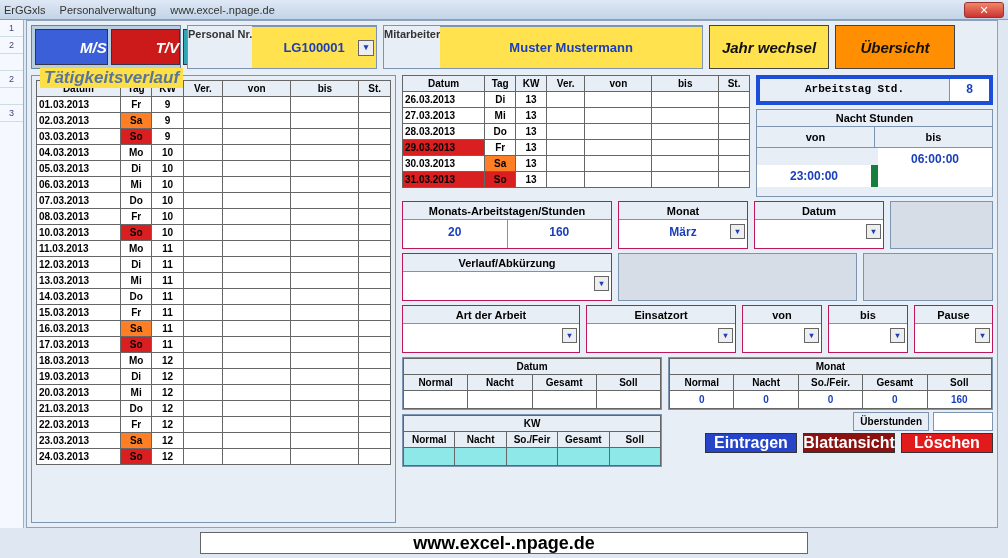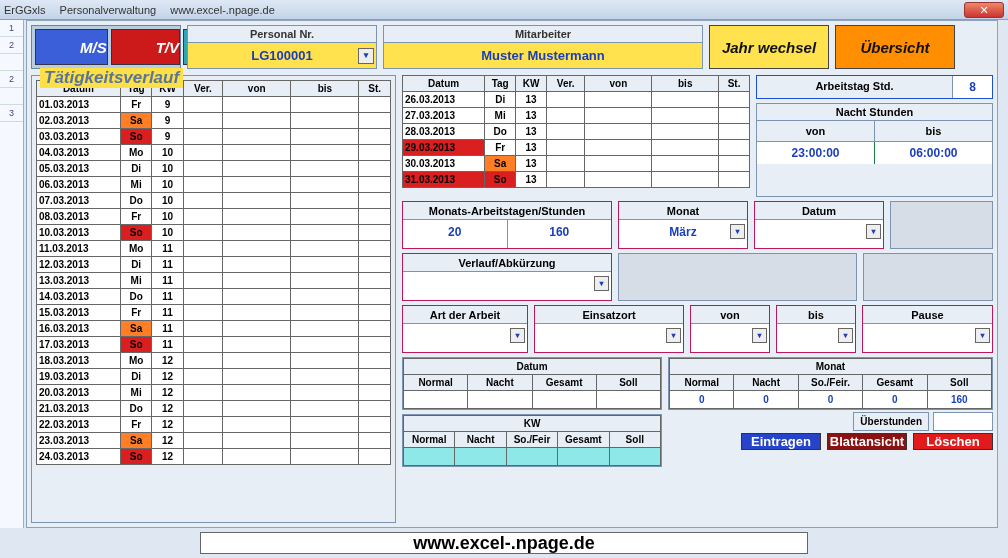--- a/index.html
+++ b/index.html
@@ -9,21 +9,21 @@
   .titlebar .t { margin-right: 14px; }
   .titlebar .spacer { flex:1; }
   .titlebar .closebtn { width: 40px; height: 16px; background: linear-gradient(#e86,#c33); color:#fff; text-align:center; border:1px solid #933; border-radius:3px; line-height:14px; font-size:11px;}
   .content { position: absolute; top:20px; left:26px; right:10px; bottom:30px; background:#e8eef6; border:1px solid #8fa3b8; padding:4px; }
   .toprow { display:flex; gap:6px; align-items:stretch; height:44px; }
   .modebox { width:150px; background:#b8cde0; border:1px solid #6a84a0; display:flex; gap:3px; padding:3px; }
   .modebtn { flex:1; display:flex; align-items:center; justify-content:center; font-weight:bold; font-style:italic; color:#fff; font-size:15px; border:1px solid #334;padding-left:44px; }
   .modebtn.blue { background:#3a5fd9; }
   .modebtn.red { background:#cc1a1a; }
   .modebtn.cyan { background:#2fa6b5; }
-  .headbox { border:1px solid #7c94af; background:#e8eef6; display:flex; flex-direction:column; }
+  .headbox { border:1px solid #7c94af; background:#e8eef6; display:flex; flex-direction:row; }
   .headlabel { background:#e8eef6; text-align:center; font-weight:bold; font-size:11px; padding:2px 0; color:#333; }
   .headval { flex:1; background:#ffe24d; border-top:1px solid #7c94af; display:flex; align-items:center; justify-content:center; font-weight:bold; color:#1a3fbb; font-size:13px; position:relative; }
   .headval .dropdown { position:absolute; right:2px; width:16px; height:16px; background:#eee; border:1px solid #666; text-align:center; line-height:12px; font-size:9px;}
   .personalnr { width:190px; }
   .mitarbeiter { width:320px; }
   .bigbtn { display:flex; align-items:center; justify-content:center; font-weight:bold; font-style:italic; font-size:15px; border:1px solid #444; }
   .bigbtn.yellow { background:#ffe24d; color:#111; }
   .bigbtn.orange { background:#ff8f00; color:#111; }
   .jahr { width:120px; }
   .ueber { width:120px; }
@@ -39,31 +39,31 @@
   .timetable .kw { width:22px; font-weight:bold;}
   .tag-sa { background:#ff7f27 !important; color:#000; }
   .tag-so { background:#d91f1f !important; color:#000; }
   .date-red { background:#d91f1f !important; color:#000; font-weight:bold;}
   .timetable col.c-date{width:64px} col.c-tag{width:24px} col.c-kw{width:24px} col.c-ver{width:30px} col.c-von{width:52px} col.c-bis{width:52px} col.c-st{width:24px}
   
   .rightcol { flex:1; display:flex; flex-direction:column; gap:4px; }
   .rt-row1 { display:flex; gap:6px; height:122px;}
   .table2wrap { width:348px;}
   .statspanel { flex:1; display:flex; flex-direction:column; gap:4px;}
-  .statrow { display:flex; border:1px solid #1d4ed8; }
+  .statrow { display:flex; border:4px solid #1d4ed8;font-family:Liberation Mono, monospace; }
   .statrow .lab { flex:1; text-align:center; font-weight:bold; font-size:11px; padding:4px 2px; background:#e8eef6;}
   .statrow .val { width:40px; text-align:center;font-weight:bold;color:#1a3fbb;font-size:12px;background:#fff;border-left:1px solid #7c94af;padding:4px 0;}
   .nachtbox { border:1px solid #7c94af; flex:1; display:flex; flex-direction:column;}
   .nachtbox .title { text-align:center;font-weight:bold;font-size:11px;padding:2px 0;background:#e8eef6;border-bottom:1px solid #7c94af;}
   .nachtbox .subrow { display:flex; }
   .nachtbox .subrow > div { flex:1; text-align:center;font-weight:bold;font-size:11px;padding:4px 0; }
   .nachtbox .subrow.h > div { background:#e8eef6; border-bottom:1px solid #7c94af;}
   .nachtbox .subrow.h > div:first-child{border-right:1px solid #7c94af;}
   .nachtbox .subrow.v > div { color:#1a3fbb; font-size:12px; background:#fff;}
-  .nachtbox .subrow.v > div:first-child{border-right:1px solid #15803d;}
+  .nachtbox .subrow.v > div:first-child{border-right:7px solid #15803d;margin-top:17px;}
   
   .rt-row2 { display:flex; gap:6px; height:48px;}
   .labbox { border:1px solid #be185d; display:flex; flex-direction:column;justify-content:center;}
   .labbox .h { text-align:center; font-weight:bold; font-size:11px; height:18px; line-height:18px; background:#e8eef6; border-bottom:1px solid #7c94af;}
   .labbox .v { flex:1; display:flex;}
   .labbox .v > div { flex:1; text-align:center; font-weight:bold; font-size:12px; color:#1a3fbb; background:#fff; line-height:24px;}
   .labbox .v > div + div { border-left:1px solid #7c94af;}
   .labbox .v .combo { position:relative; background:#fff;}
   .combo .drop { position:absolute; right:2px; top:4px; width:15px;height:15px;border:1px solid #666;background:#eee;font-size:8px;line-height:13px;}
   
@@ -74,21 +74,21 @@
   .rt-row5 { display:flex; gap:6px; height:76px;}
   .rt-row5 .summarybox { border:1px solid #7c94af;}
   .summarytable { border-collapse:collapse; width:100%; table-layout:fixed;}
   .summarytable th,.summarytable td { border:1px solid #666; font-size:10px; text-align:center; padding:2px; font-weight:bold;}
   .summarytable th { background:#e8eef6;}
   .summarytable td { background:#fff; height:18px;}
   .summarytable td.cyan { background:#8fe8e8;}
   .summarytable td.blueval{ color:#1a3fbb;}
   
   .rt-row6 { display:flex; gap:6px; justify-content:flex-end; height:26px; margin-top:2px;}
-  .actbtn { width:80px; display:flex;align-items:center;justify-content:center;font-weight:bold;font-size:13px;border:1px solid #333;color:#fff;}
+  .actbtn { width:92px; display:flex;align-items:center;justify-content:center;font-weight:bold;font-size:16px;border:1px solid #333;color:#fff;}
   .actbtn.blue{background:#2644c9;} .actbtn.darkred{background:#8a1212;} .actbtn.red{background:#e11b1b;}
   
   .footer { position:absolute; bottom:4px; left:200px; right:200px; height:22px; border:1px solid #666; background:#fff; display:flex;align-items:center;justify-content:center; font-weight:bold; font-size:18px;}
   
   .leftedge { position:absolute; left:0; top:20px; width:24px; bottom:30px; background:#f5f9ff; border-right:1px solid #aab; }
   .leftedge .rownum { font-size:9px; color:#447; text-align:center; border-bottom:1px solid #cdd; height:17px; line-height:17px;}
   
   .ueberstunden { display:flex; justify-content:flex-end; gap:4px; margin-top:2px;}
   .ueberstunden .lab{ border:1px solid #7c94af; background:#e8eef6; font-weight:bold;font-size:10px;padding:3px 6px;}
   .ueberstunden .val{ border:1px solid #7c94af; background:#fff; width:60px;}
@@ -505,21 +505,21 @@
                 <div class="combo">
                   <span class="drop">▾</span>
                 </div>
               </div>
           </div>
           <div class="graybox"></div>
           <div class="graybox" style="flex:0 0 130px"></div>
         </div>
 
         <div class="rt-row4">
-          <div class="labbox" style="width:126px">
+          <div class="labbox" style="width:178px">
             <div class="h">Art der Arbeit</div>
             <div class="v">
                 <div class="combo">
                   <span class="drop">▾</span>
                 </div>
               </div>
           </div>
           <div class="labbox" style="width:150px">
             <div class="h">Einsatzort</div>
             <div class="v">

